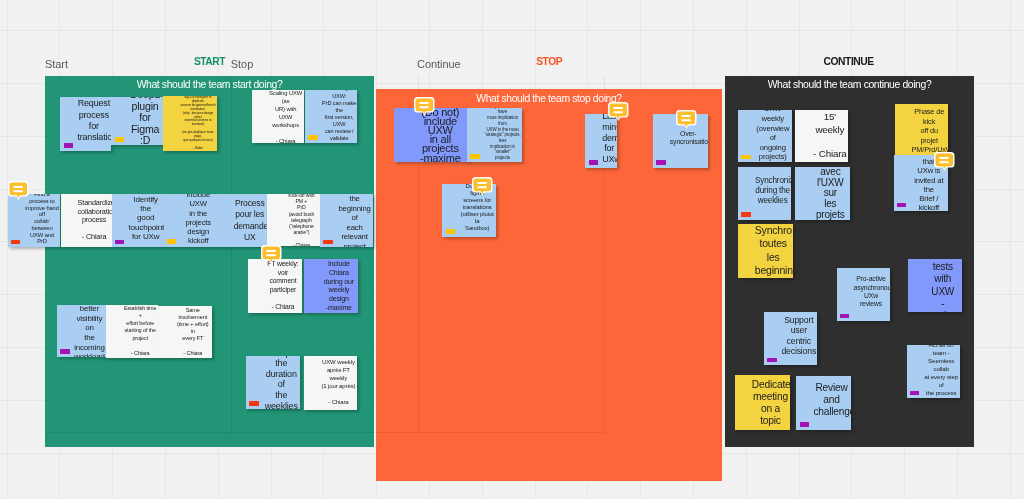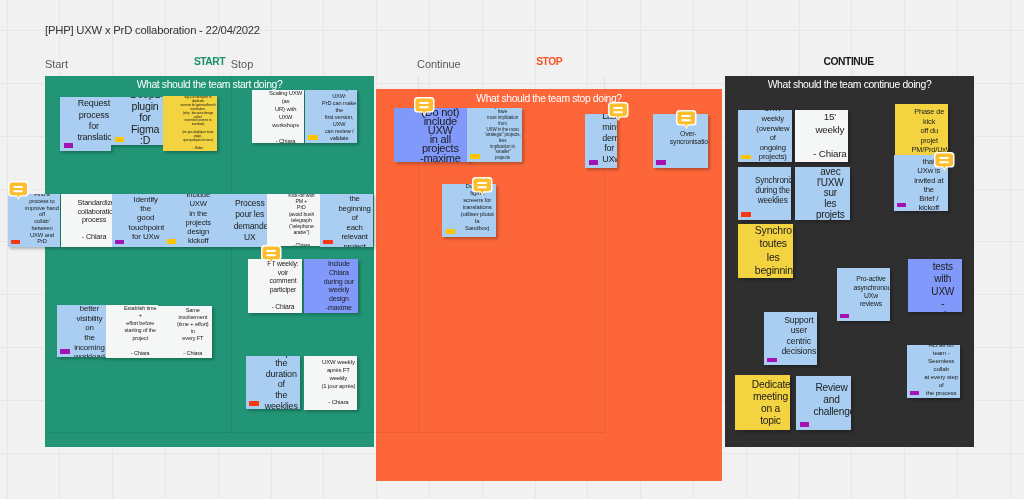--- a/index.html
+++ b/index.html
@@ -53,21 +53,20 @@
       <div class="gl glh" style="top: 30.2px; background: rgb(230, 230, 230);"></div>
       <div class="gl glh" style="top: 83px; background: rgb(230, 230, 230);"></div>
       <div class="gl glh" style="top: 135.8px; background: rgb(230, 230, 230);"></div>
       <div class="gl glh" style="top: 188.6px; background: rgb(230, 230, 230);"></div>
       <div class="gl glh" style="top: 241.4px; background: rgb(230, 230, 230);"></div>
       <div class="gl glh" style="top: 294.2px; background: rgb(230, 230, 230);"></div>
       <div class="gl glh" style="top: 347px; background: rgb(230, 230, 230);"></div>
       <div class="gl glh" style="top: 399.8px; background: rgb(230, 230, 230);"></div>
       <div class="gl glh" style="top: 452.6px; background: rgb(230, 230, 230);"></div>
     </div>
-  <div id="board-title">[PHP] UXW x PrD collaboration - 22/04/2022</div>
   <div id="labels">
       <div class="col-label" style="left: 45px; top: 58.2px; color: rgb(89, 89, 89);">Start</div>
       <div class="col-tag" style="left: 193.9px; top: 54.6px; color: rgb(23, 144, 107);">START</div>
       <div class="col-label" style="left: 230.8px; top: 58.2px; color: rgb(89, 89, 89);">Stop</div>
       <div class="col-label" style="left: 417px; top: 58.2px; color: rgb(89, 89, 89);">Continue</div>
       <div class="col-tag" style="left: 536.2px; top: 54.6px; color: rgb(252, 81, 34);">STOP</div>
       <div class="col-tag" style="left: 823.6px; top: 54.6px; color: rgb(26, 26, 26);">CONTINUE</div>
     </div>
   <div id="frames">
       <div class="frame" style="left: 45px; top: 75.5px; width: 329px; height: 371.5px; background: rgb(33, 149, 117);">

